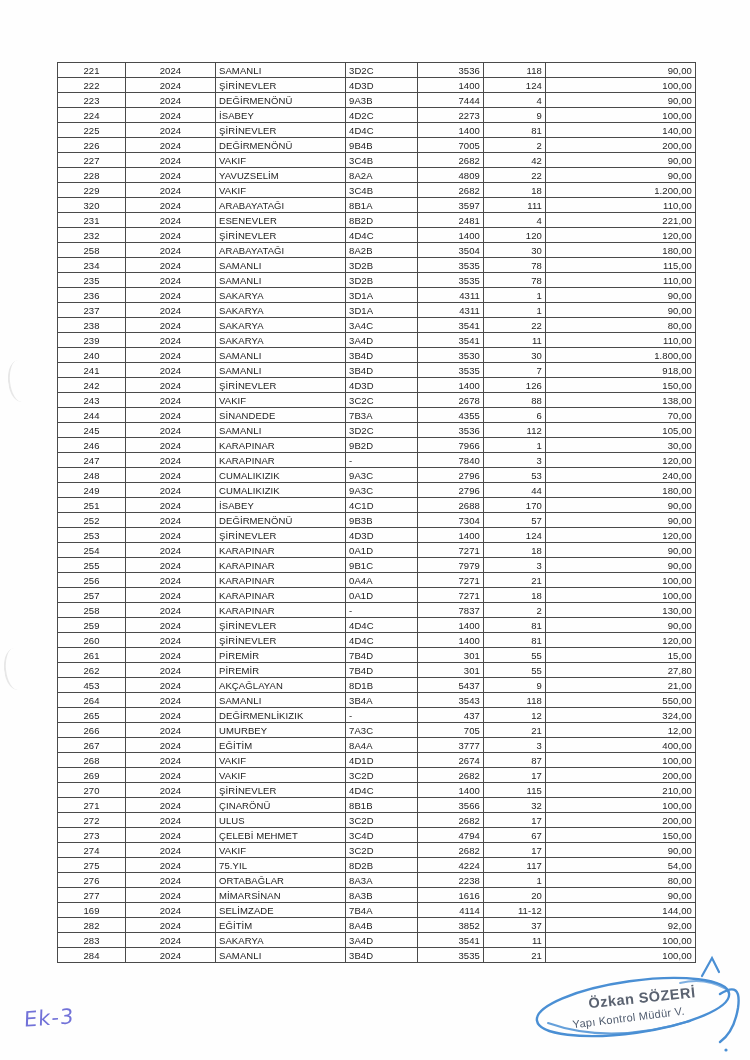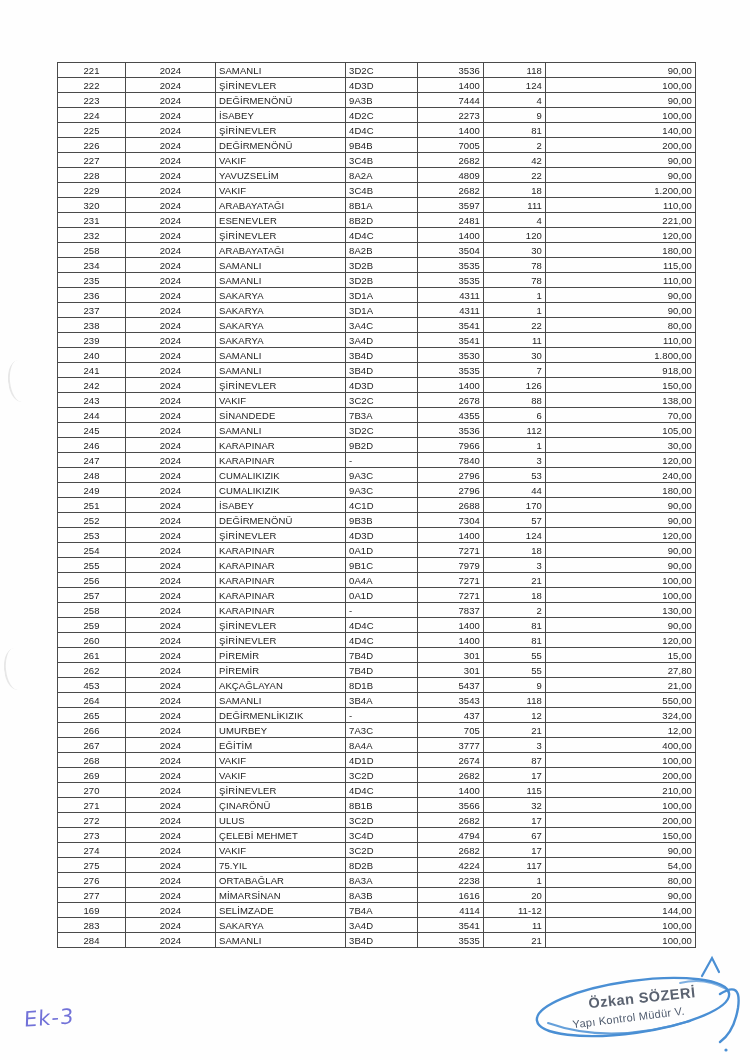--- a/index.html
+++ b/index.html
@@ -593,20 +593,29 @@
         <tr>
           <td class="c0">169</td>
           <td class="c1">2024</td>
           <td class="c2">SELİMZADE</td>
           <td class="c3">7B4A</td>
           <td class="c4">4114</td>
           <td class="c5">11-12</td>
           <td class="c6">144,00</td>
         </tr>
         <tr>
+          <td class="c0">282</td>
+          <td class="c1">2024</td>
+          <td class="c2">EĞİTİM</td>
+          <td class="c3">8A4B</td>
+          <td class="c4">3852</td>
+          <td class="c5">37</td>
+          <td class="c6">92,00</td>
+        </tr>
+        <tr>
           <td class="c0">283</td>
           <td class="c1">2024</td>
           <td class="c2">SAKARYA</td>
           <td class="c3">3A4D</td>
           <td class="c4">3541</td>
           <td class="c5">11</td>
           <td class="c6">100,00</td>
         </tr>
         <tr>
           <td class="c0">284</td>

